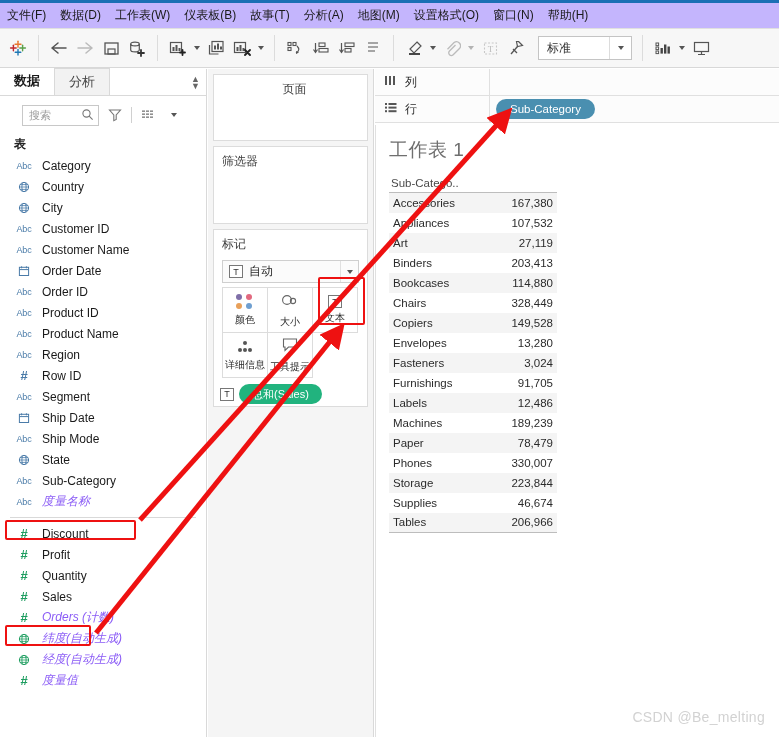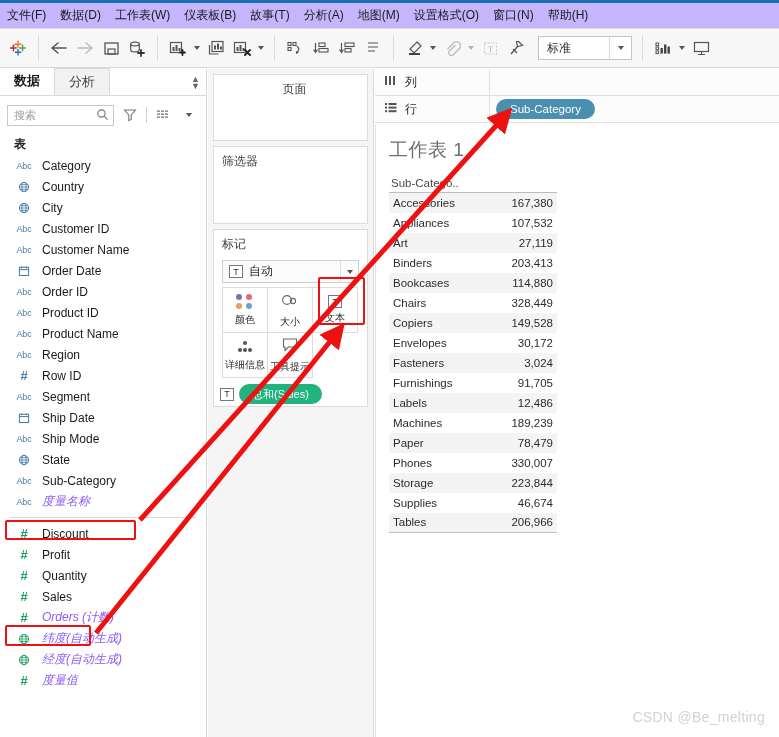--- a/index.html
+++ b/index.html
@@ -118,21 +118,21 @@
     display: flex; flex-direction: column; align-items: center;
   }
   .ds-row {
     height: 27px; display: flex; align-items: center;
     padding-left: 8px; gap: 6px;
     border-bottom: 1px solid #e2e2e2;
     font-size: 12px; color: #1a1a1a;
   }
   .search-row {
     height: 30px; display: flex; align-items: center;
-    padding: 0 7px; gap: 6px;
+    padding: 0 22px; gap: 6px;
     margin-top: 4px;
   }
   .search-box {
     flex: 1; height: 21px;
     border: 1px solid #c8c8c8; background: #fff;
     display: flex; align-items: center;
     padding: 0 4px 0 6px;
     font-size: 11px; color: #9a9a9a;
   }
   .search-box .ph { flex: 1; }
@@ -861,21 +861,21 @@
           <tr>
               <td>Chairs</td>
               <td class="num">328,449</td>
             </tr>
           <tr class="odd">
               <td>Copiers</td>
               <td class="num">149,528</td>
             </tr>
           <tr>
               <td>Envelopes</td>
-              <td class="num">30,172</td>
+              <td class="num">13,280</td>
             </tr>
           <tr class="odd">
               <td>Fasteners</td>
               <td class="num">3,024</td>
             </tr>
           <tr>
               <td>Furnishings</td>
               <td class="num">91,705</td>
             </tr>
           <tr class="odd">

